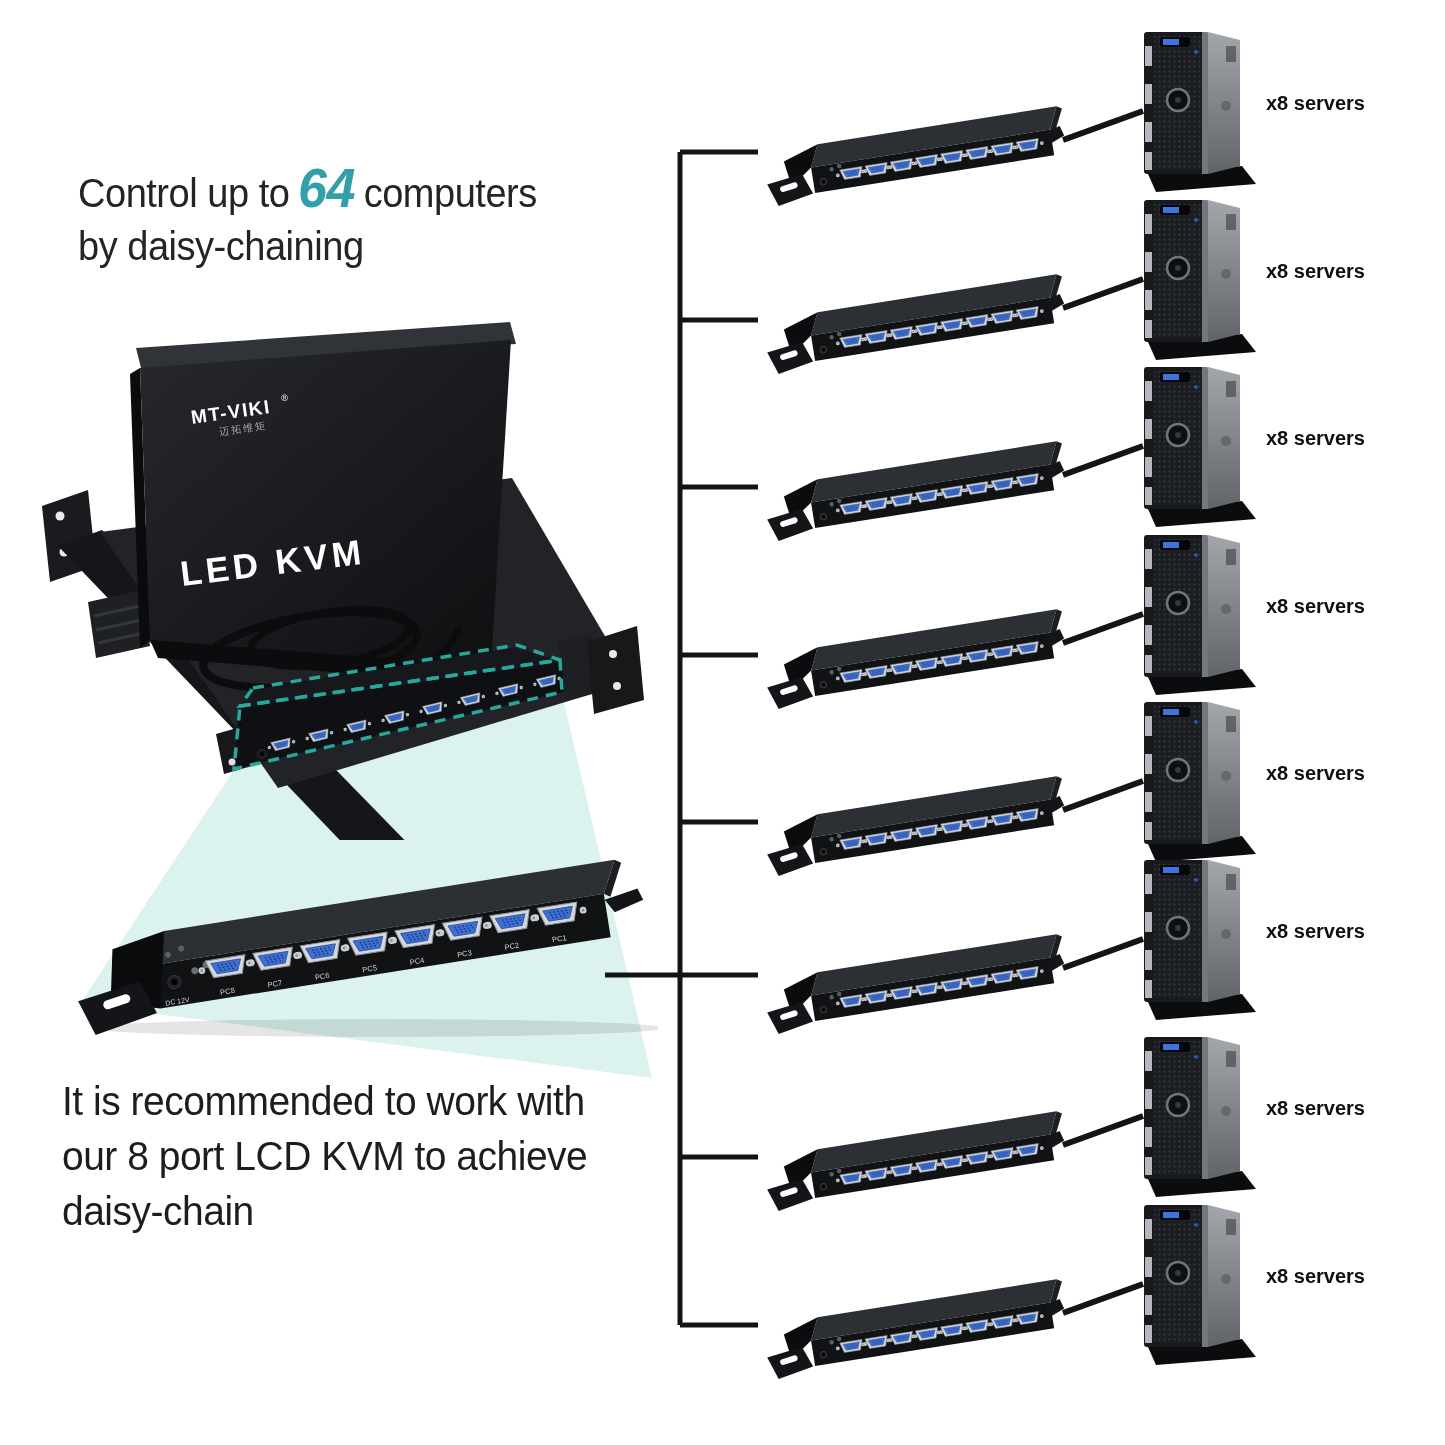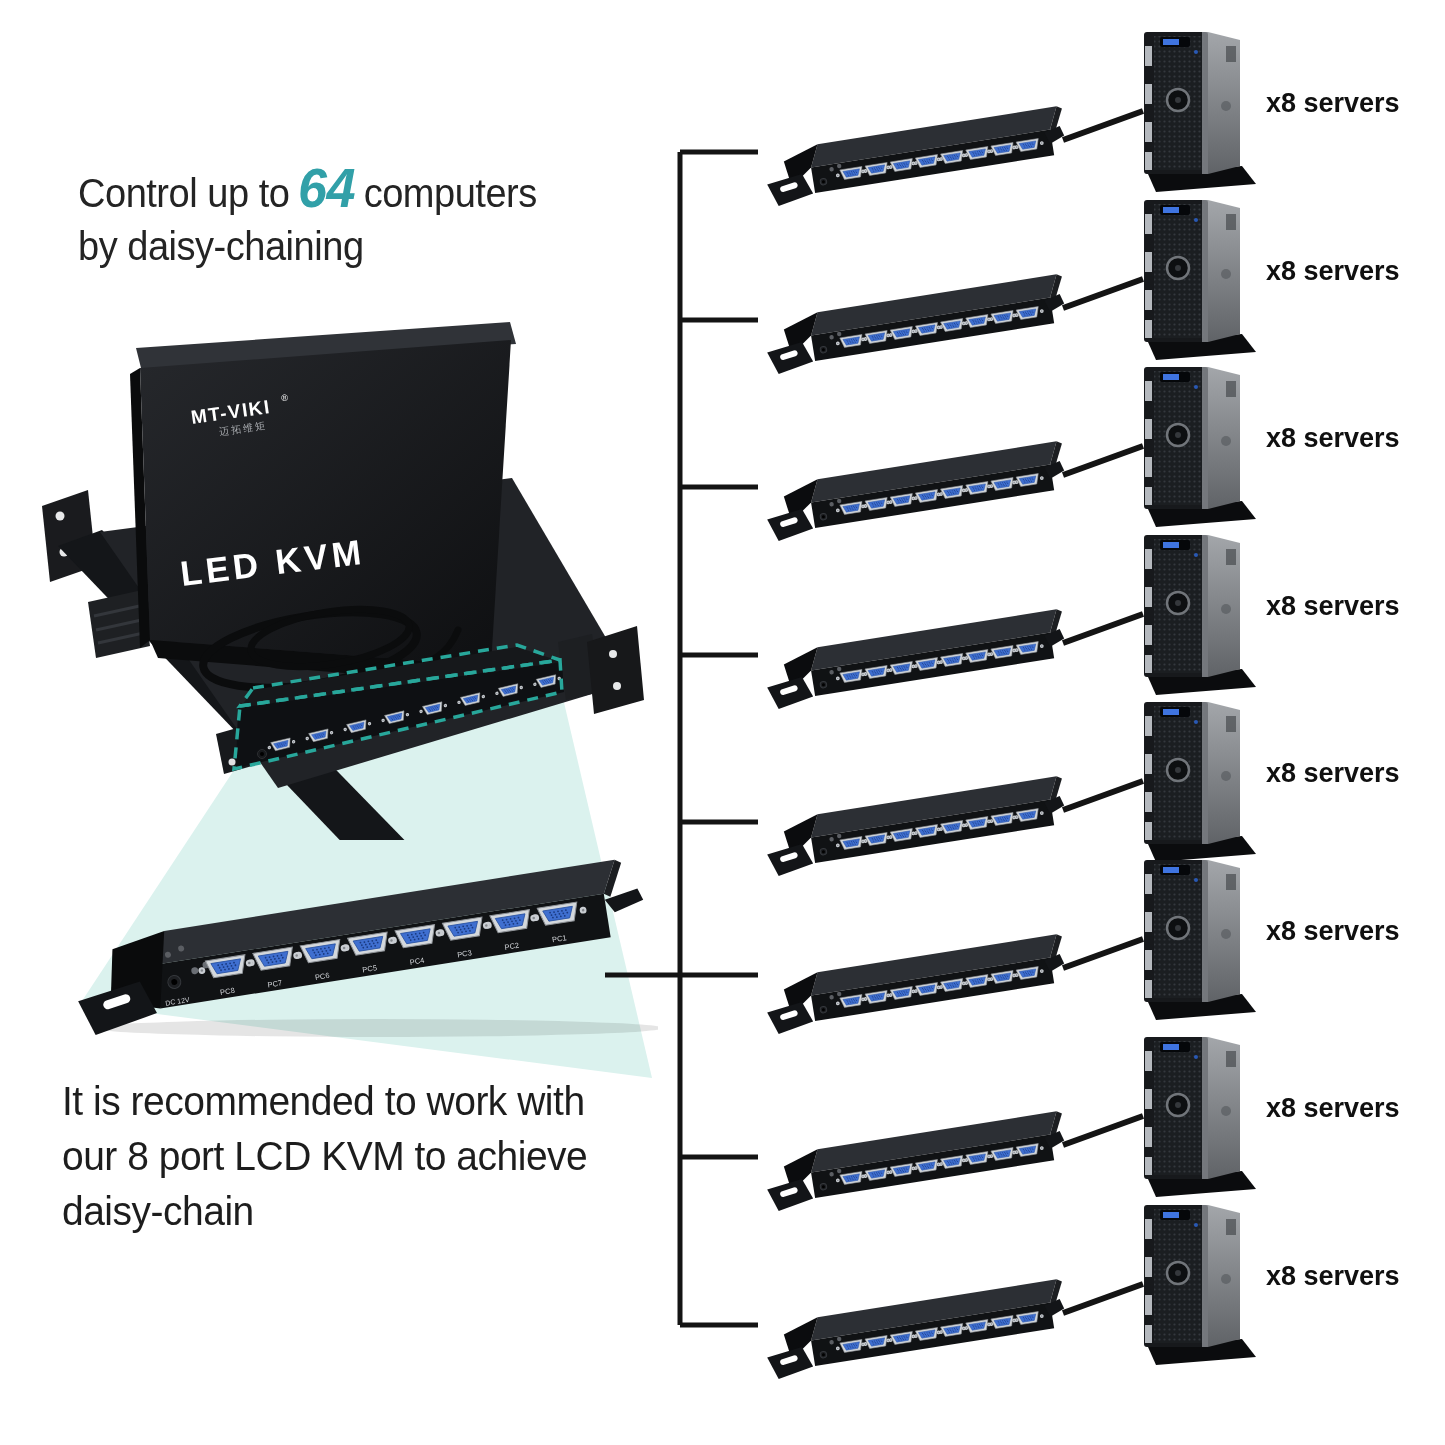--- a/index.html
+++ b/index.html
@@ -10,21 +10,21 @@
   .heading{position:absolute;left:78px;top:162px;font-size:40px;letter-spacing:-0.5px;
            color:#242424;line-height:53px;white-space:nowrap;
            transform:scaleX(.95);transform-origin:left top;}
   .h-64{font-size:55px;font-weight:bold;font-style:italic;color:#31a0a8;margin:0 9px;}
   .note{position:absolute;left:62px;top:1074px;font-size:41px;color:#1d1d1d;line-height:55px;
         letter-spacing:-0.5px;white-space:nowrap;transform:scaleX(.95);transform-origin:left top;}
   
   .row{position:absolute;left:760px;width:685px;height:170px;}
   .row .sw{left:3px;top:68px;width:316px;height:120px;}
   .row .server{left:382px;top:0;width:120px;height:170px;}
-  .xlabel{position:absolute;left:506px;top:64px;font-size:27px;font-weight:700;color:#101010;
+  .xlabel{position:absolute;left:506px;top:64px;font-size:20px;font-weight:700;color:#101010;
           line-height:30px;white-space:nowrap;}
   .lbl{fill:#d0d3d7;font-family:"Liberation Sans",sans-serif;}
 </style>
 </head>
 <body>
 
 <div id="stage">
 
   <svg width="0" height="0" style="position:absolute" aria-hidden="true">
     <defs>

